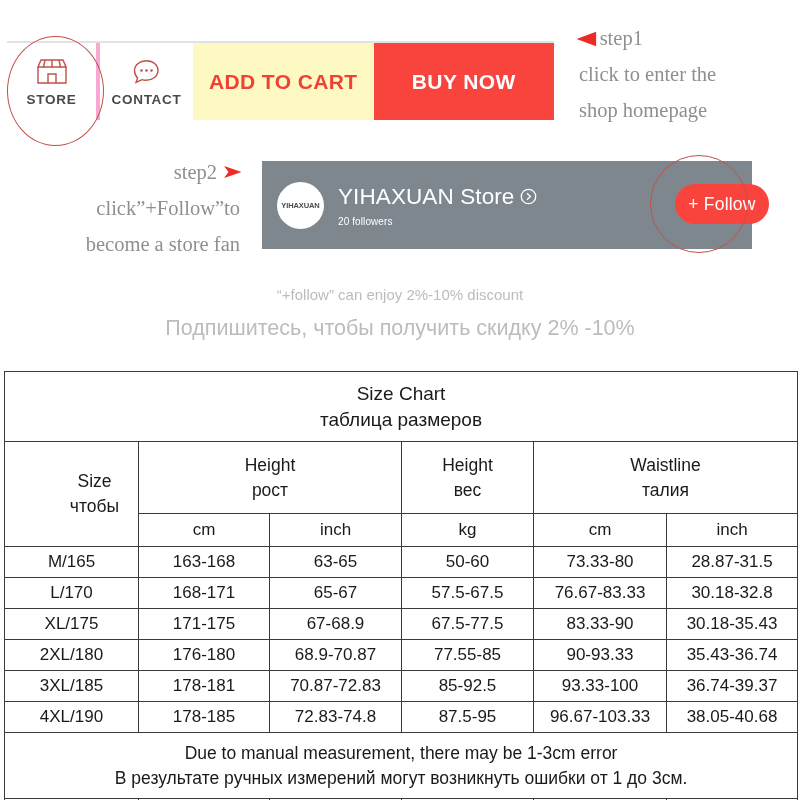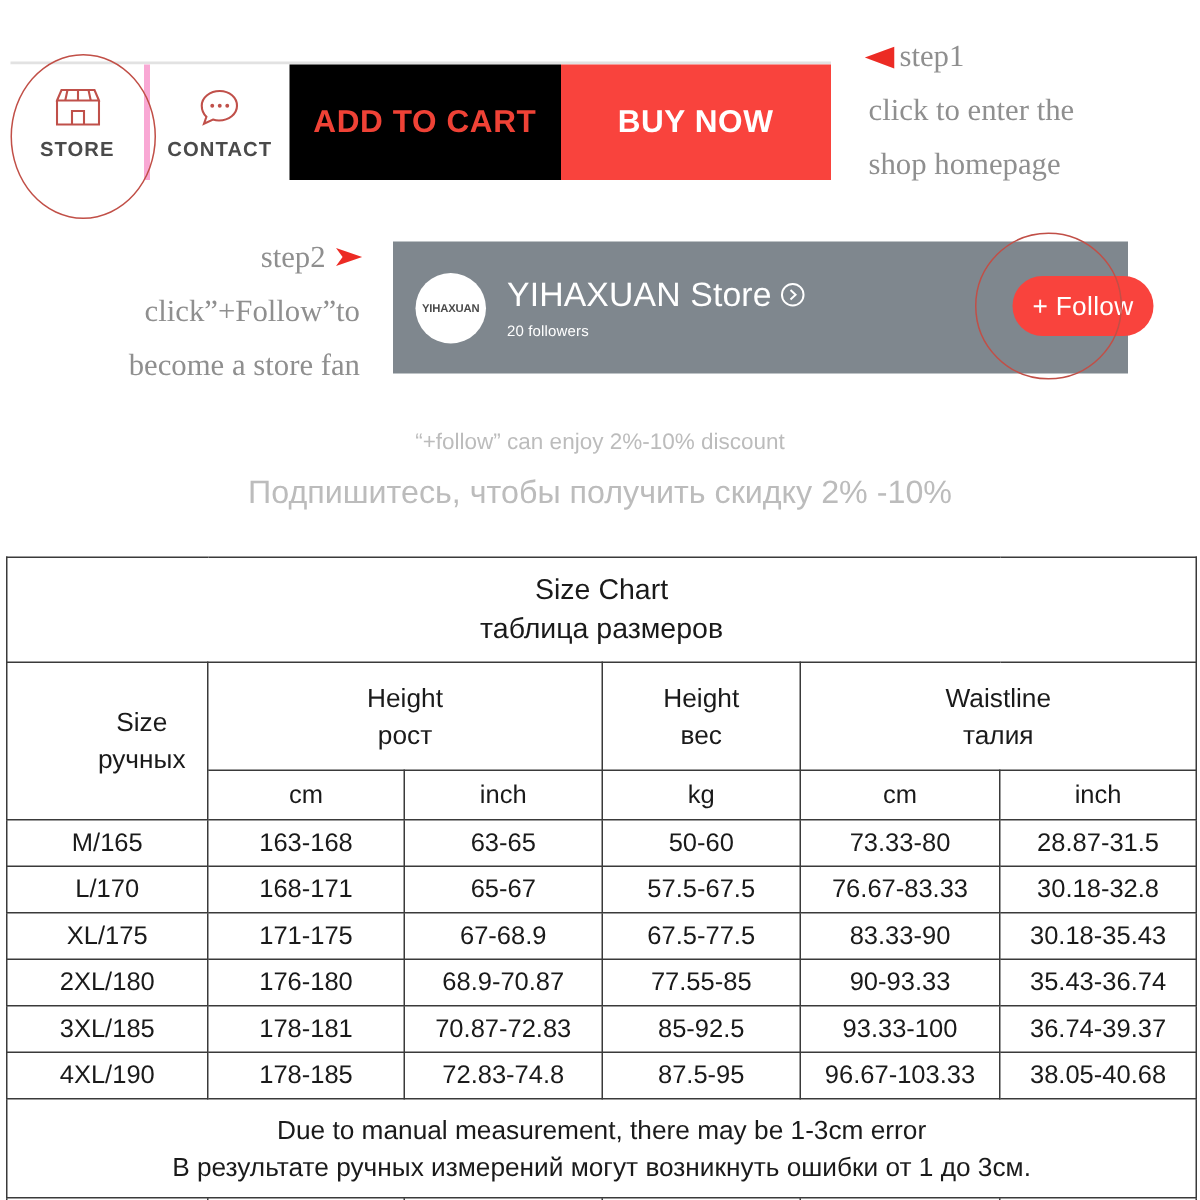--- a/index.html
+++ b/index.html
@@ -56,21 +56,21 @@
   .act-icon-btn .cap {
     font-size: 13.5px;
     font-weight: 600;
     letter-spacing: 0.7px;
     color: #4a4a4a;
     font-family: "Liberation Sans", sans-serif;
   }
 
   .btn-cart {
     flex: 1;
-    background: #000000;
+    background: #fef9c3;
     display: flex;
     align-items: center;
     justify-content: center;
     color: #ef4236;
     font-size: 21px;
     font-weight: 700;
     letter-spacing: 0.4px;
   }
 
   .btn-buy {
@@ -360,21 +360,21 @@
             <span class="l1">Size Chart</span>
             <span class="l2">таблица размеров</span>
           </div>
         </td>
       </tr>
 
       <tr>
         <td class="size-cell" rowspan="2">
           <div class="cell-stack">
             <span class="l1">Size</span>
-            <span class="l2">ручных</span>
+            <span class="l2">чтобы</span>
           </div>
         </td>
         <td class="grp-cell" colspan="2">
           <div class="cell-stack">
             <span class="l1">Height</span>
             <span class="l2">рост</span>
           </div>
         </td>
         <td class="grp-cell">
           <div class="cell-stack">

